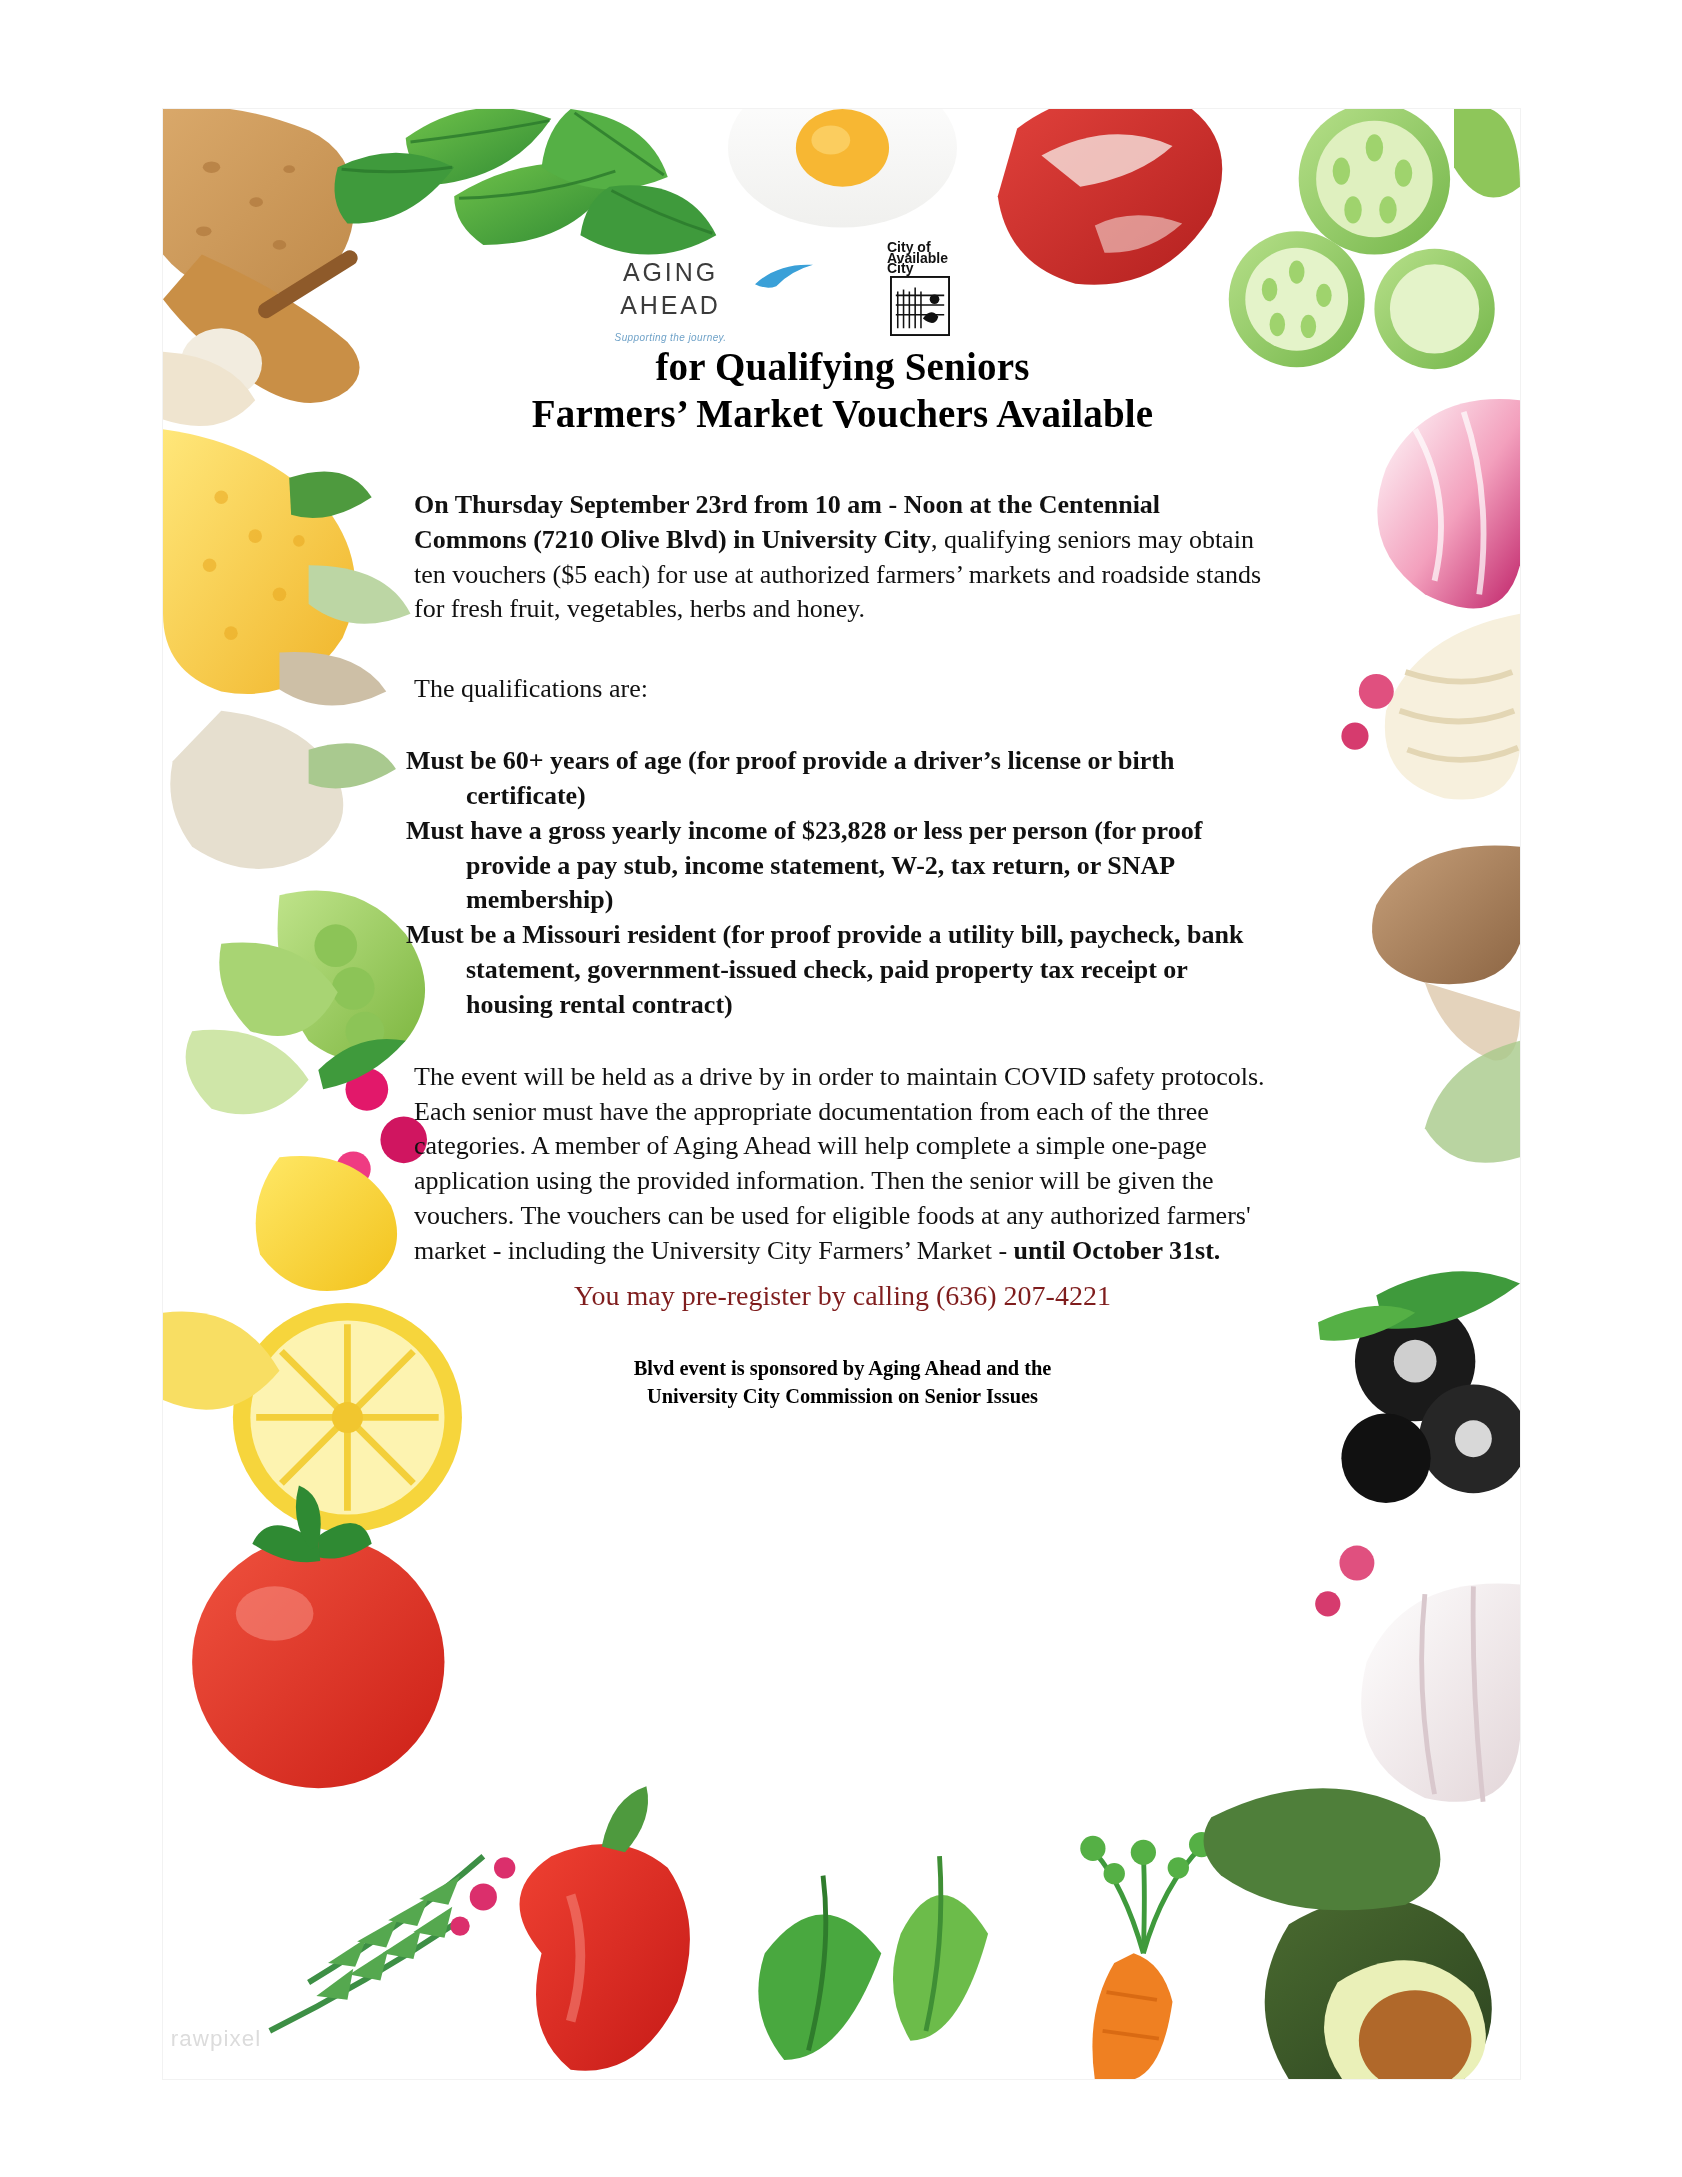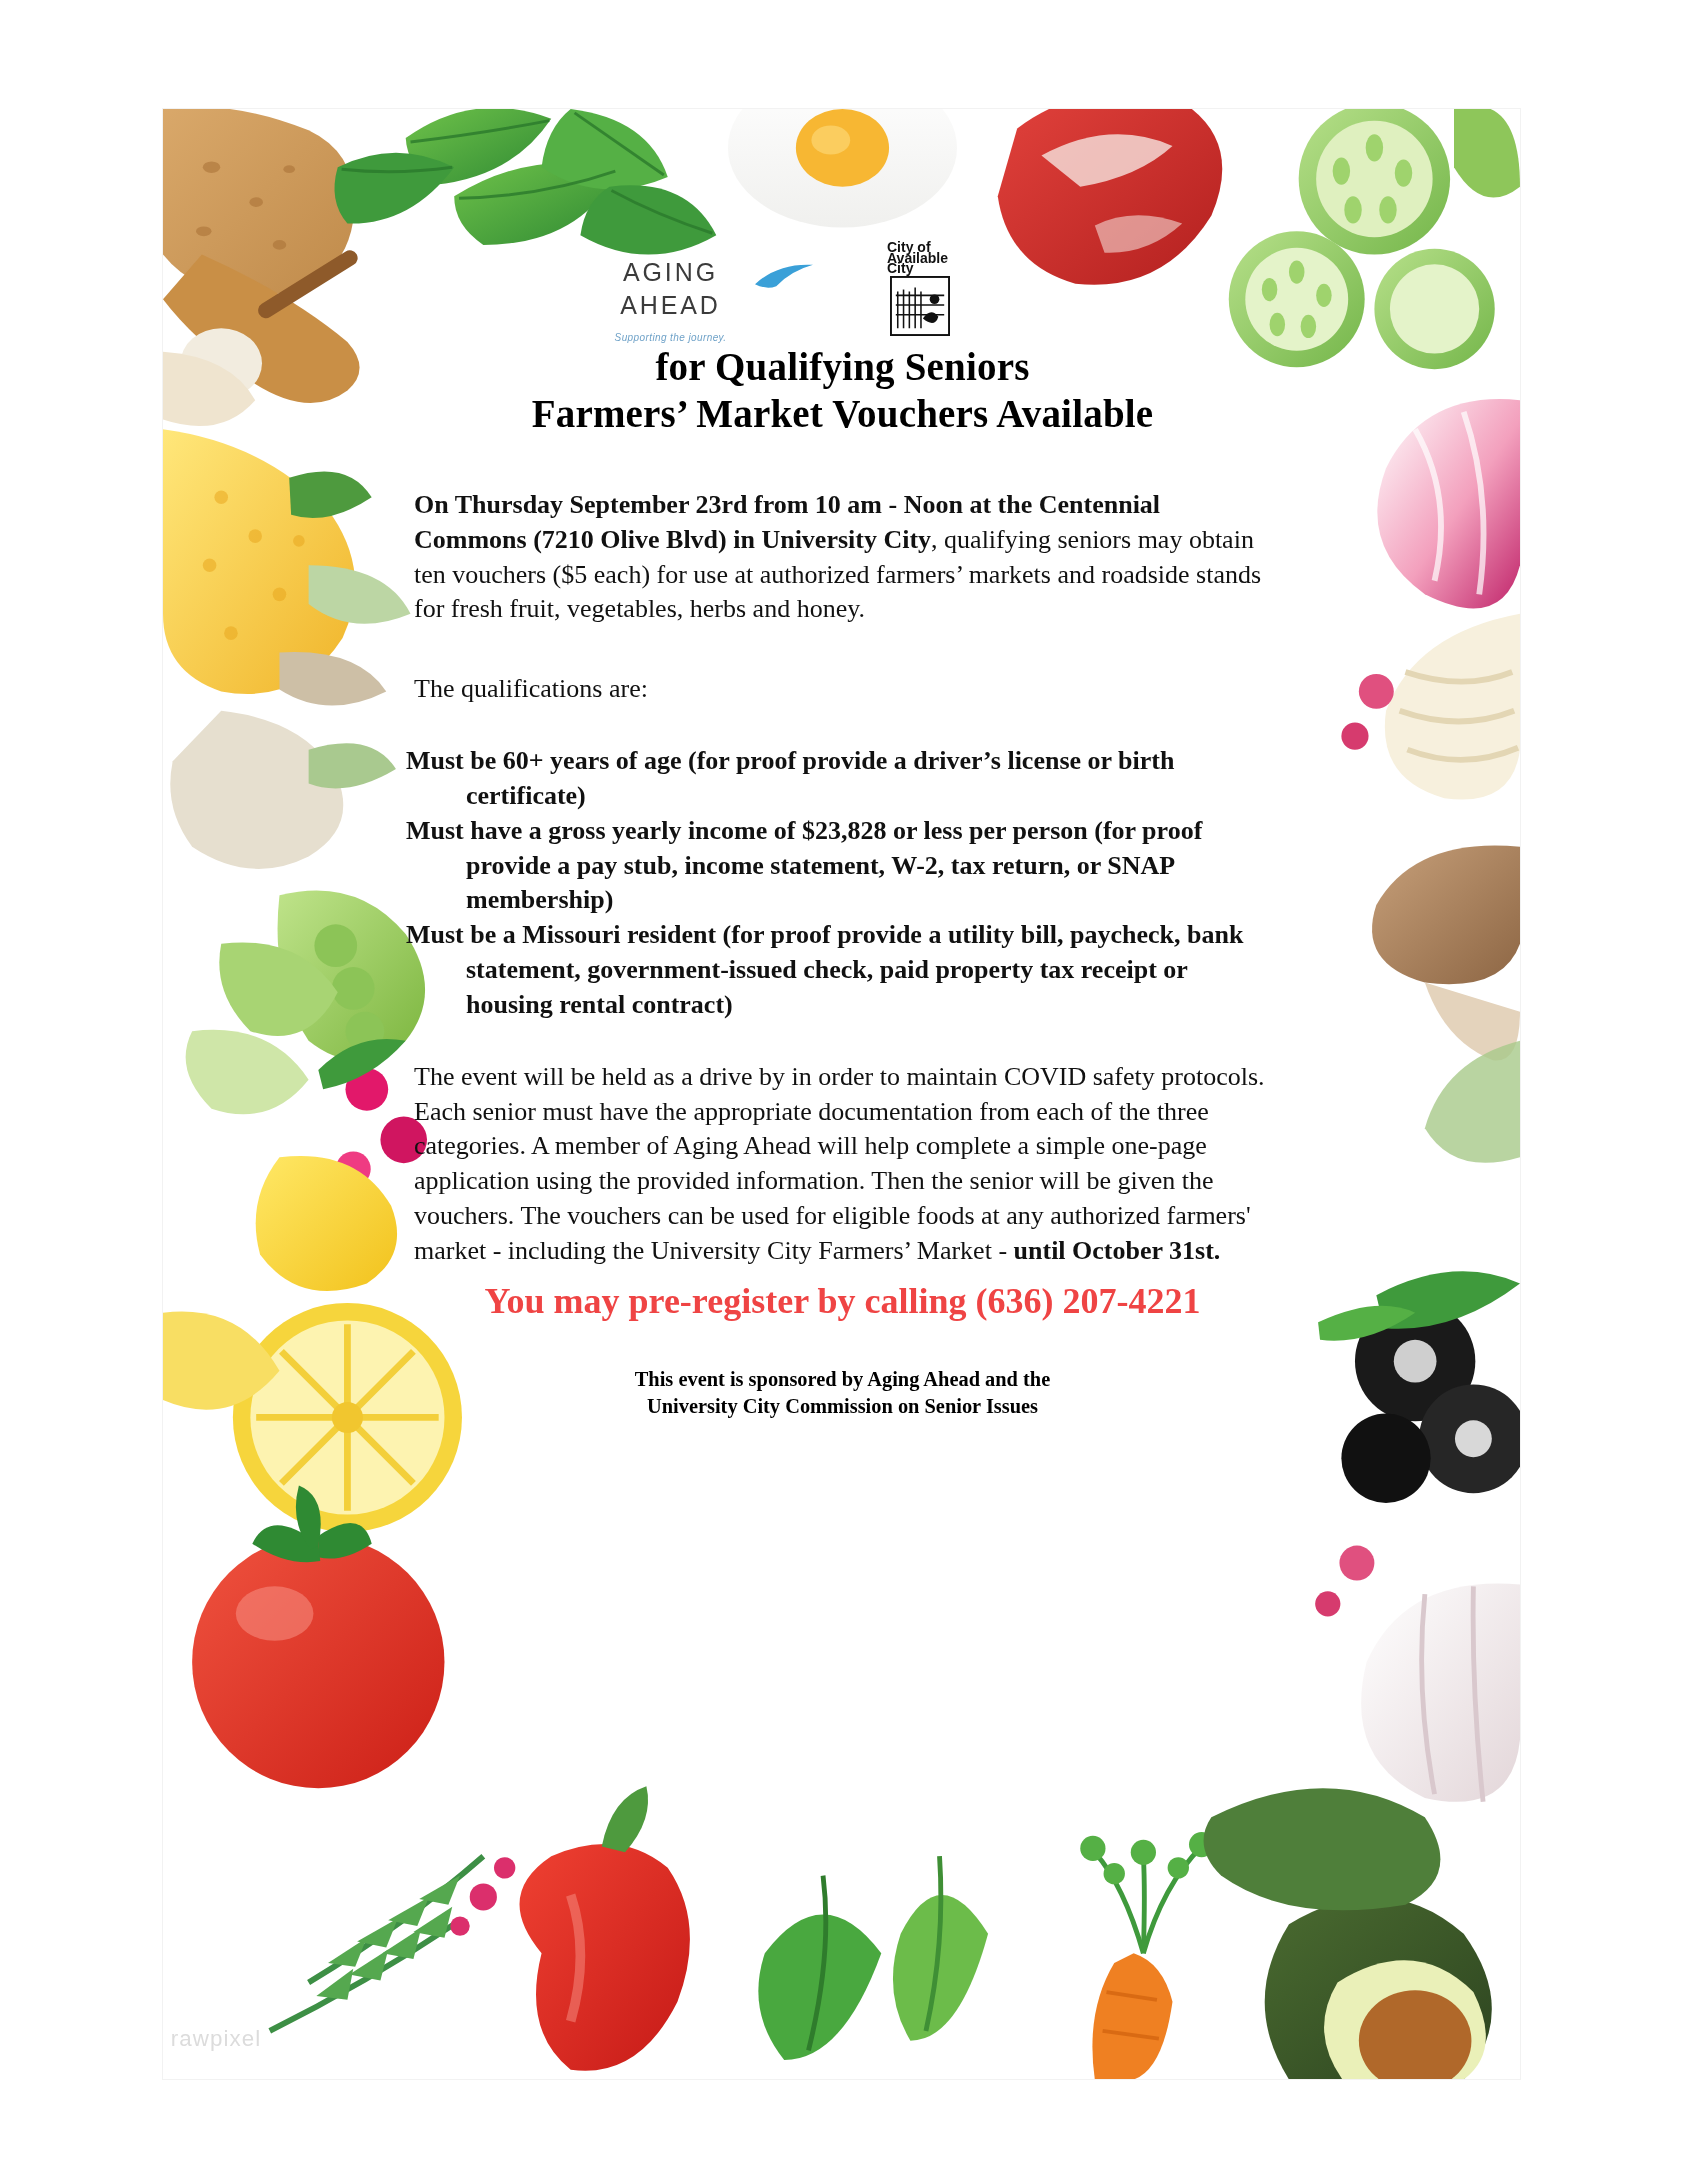--- a/index.html
+++ b/index.html
@@ -140,23 +140,23 @@
   ul.quals li {
     padding-left: 60px;
     text-indent: -60px;
     margin: 0;
     font-weight: bold;
   }
 
   .prereg {
     margin-top: 39px;
     text-align: center;
-    font-size: 36px;
-    font-weight: bold;
-    color: #ef4444;
+    font-size: 28px;
+    font-weight: normal;
+    color: #7f1d1d;
   }
   .sponsor {
     margin-top: 41px;
     text-align: center;
     font-size: 20.4px;
     font-weight: bold;
     line-height: 1.34;
     color: #000;
   }
   .watermark {
@@ -527,20 +527,20 @@
           <li>Must have a gross yearly income of $23,828 or less per person (for proof provide a pay stub, income statement, W-2, tax return, or SNAP membership)</li>
           <li>Must be a Missouri resident (for proof provide a utility bill, paycheck, bank statement, government-issued check, paid property tax receipt or housing rental contract)</li>
         </ul>
 
         <div class="gap"></div>
         <p><span>The event will be held as a drive by in order to maintain COVID safety protocols.  Each senior must have the appropriate documentation from each of the three categories.  A member of Aging Ahead will help complete a simple one-page application using the provided information. Then the senior will be given the vouchers. The vouchers can be used for eligible foods at any authorized farmers' market - including the University City Farmers’ Market - </span><span class="b">until October 31st.</span></p>
 
         <p class="prereg">You may pre-register by calling (636) 207-4221</p>
 
         <div class="sponsor">
-          <div>This event is sponsored by Aging Ahead and the</div>
+          <div>Blvd event is sponsored by Aging Ahead and the</div>
           <div>University City Commission on Senior Issues</div>
         </div>
       </div>
     </div>
   </div>
 </div>
 
 
 </body></html>

